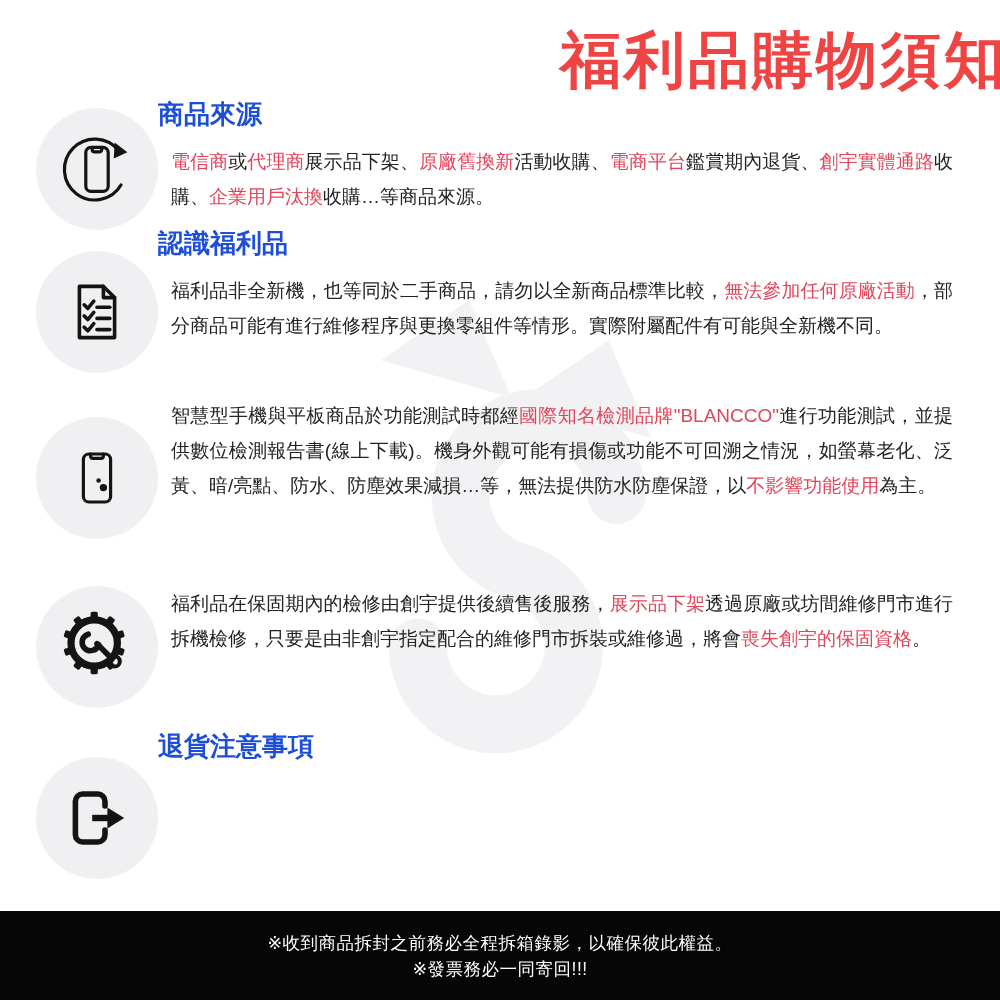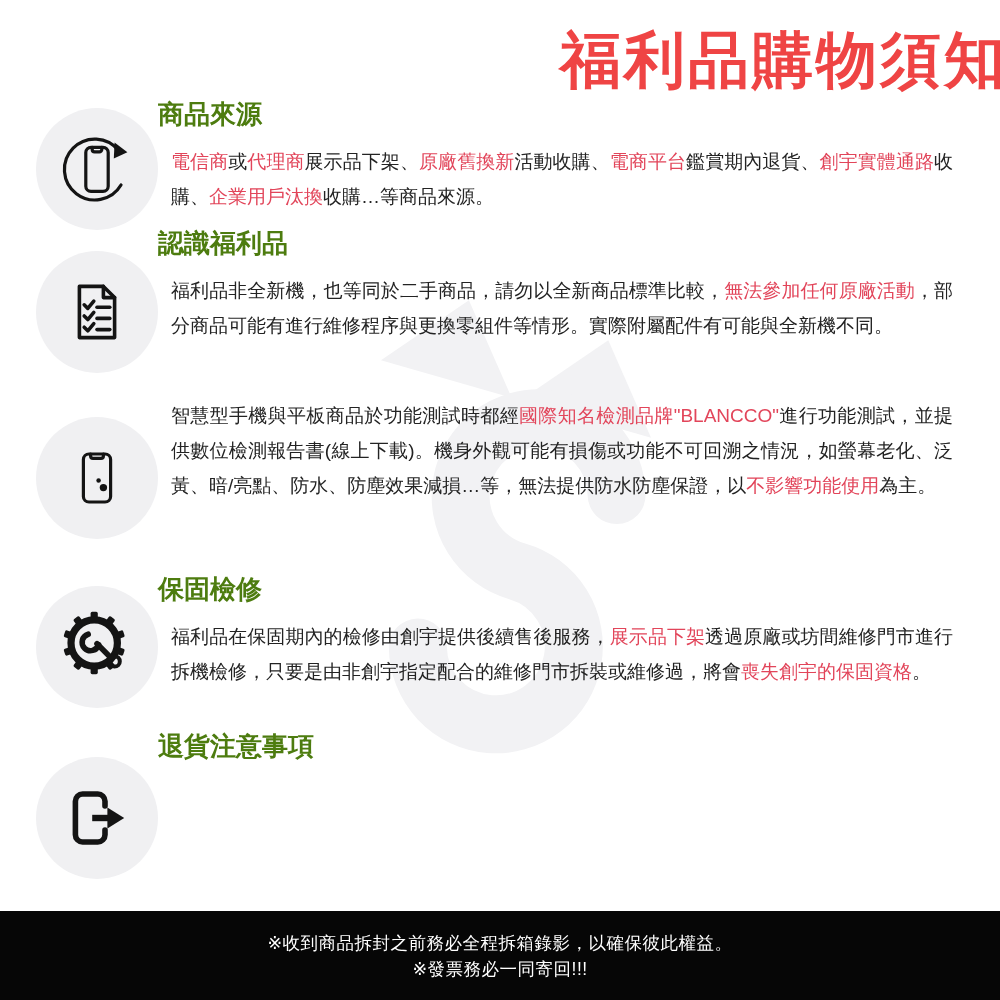--- a/index.html
+++ b/index.html
@@ -3,21 +3,21 @@
 <meta charset="utf-8">
 <style>
   html,body{margin:0;padding:0;background:#fff;}
   .page{position:relative;width:1000px;height:1000px;background:#ffffff;overflow:hidden;
         font-family:"Liberation Sans","DejaVu Sans",sans-serif;color:#1f1f1f;}
   .watermark{position:absolute;left:245px;top:285px;width:560px;height:510px;z-index:0;pointer-events:none;}
   .title{position:absolute;top:12px;left:0;width:100%;margin:8px;text-align:right;
          font-size:61px;font-weight:bold;color:#ef4444;letter-spacing:3px;z-index:2;}
   section{position:absolute;left:158px;width:808px;z-index:2;}
   .s1{top:98px}.s2{top:227px}.s3{top:385px}.s4{top:573px}.s5{top:730px}
-  section h2{margin:0 0 7px 0;font-size:26px;line-height:33px;font-weight:bold;color:#4d7c0f;}
+  section h2{margin:0 0 7px 0;font-size:26px;line-height:33px;font-weight:bold;color:#1d4ed8;}
   section .body{margin:13px;font-size:19px;line-height:35px;text-align:justify;color:#232323;}
   .body span.red{color:var(--accent);}
   .icon-circle{position:absolute;left:-122px;width:122px;height:122px;border-radius:50%;
                background:#f0f0f2;display:flex;align-items:center;justify-content:center;}
   .s1 .icon-circle{top:10px}.s2 .icon-circle{top:24px}.s3 .icon-circle{top:32px}
   .s4 .icon-circle{top:13px}.s5 .icon-circle{top:27px}
   .icon-circle svg{width:80px;height:80px;display:block;}
   footer{position:absolute;left:0;top:911px;width:1000px;height:89px;background:#060606;color:#fff;
          display:flex;flex-direction:column;align-items:center;justify-content:center;z-index:2;
          font-size:17.5px;line-height:26px;letter-spacing:0.5px;}
@@ -104,21 +104,20 @@
           <rect x="42" y="6" width="9" height="12" rx="2" transform="rotate(324 46.5 45)"></rect>
         </g>
         <circle cx="46.5" cy="45" r="29" fill="none" stroke="#141414" stroke-width="9"></circle>
         <g fill="none" stroke="#141414" stroke-width="7" stroke-linecap="round">
           <path d="M39 34 a10.5 10.5 0 1 0 13 13"></path>
           <line x1="50" y1="46" x2="68" y2="64"></line>
         </g>
         <circle cx="72" cy="68" r="6.5" fill="none" stroke="#141414" stroke-width="5"></circle>
       </svg>
     </div>
-    <h2>保固檢修</h2>
     <p class="body"><span>福利品在保固期內的檢修由創宇提供後續售後服務，</span><span class="red">展示品下架</span><span>透過原廠或坊間維修門市進行拆機檢修，只要是由非創宇指定配合的維修門市拆裝或維修過，將會</span><span class="red">喪失創宇的保固資格</span><span>。</span></p>
   </section>
 
   <section class="s5">
     <div class="icon-circle">
       <svg viewBox="0 0 100 100">
         <path d="M60 35 v-6 a9 9 0 0 0 -9 -9 h-19 a9 9 0 0 0 -9 9 v42 a9 9 0 0 0 9 9 h19 a9 9 0 0 0 9 -9 v-6" fill="none" stroke="#141414" stroke-width="7" stroke-linecap="round"></path>
         <line x1="44" y1="50" x2="66" y2="50" stroke="#141414" stroke-width="8"></line>
         <polygon points="63,37 84,50 63,63" fill="#141414"></polygon>
       </svg>

